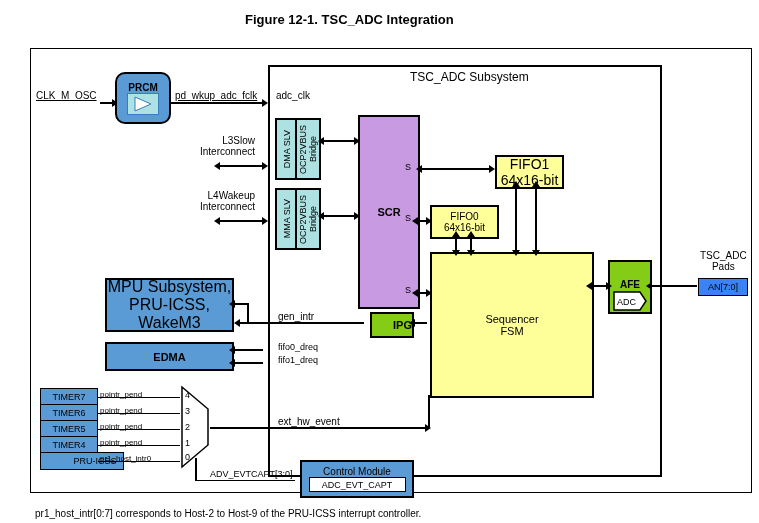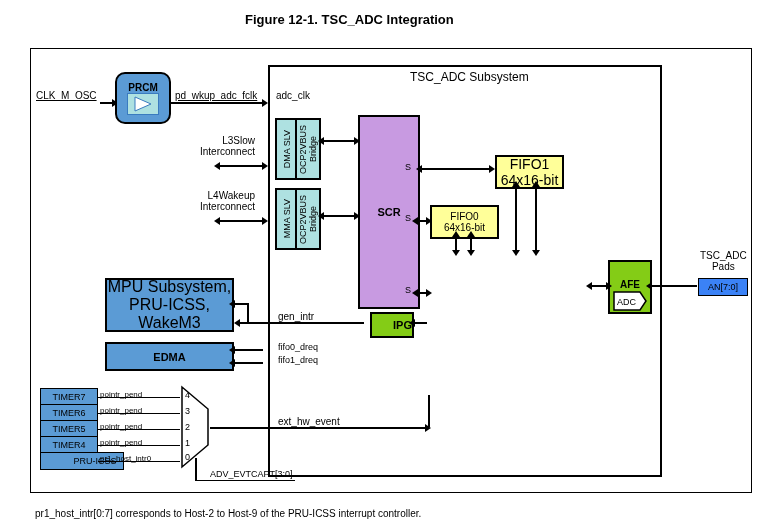--- a/index.html
+++ b/index.html
@@ -94,20 +94,24 @@
   <span>64x16-bit</span>
 </div>
 <div class="arrow arrow-bidi" style="left:412px; top:158px; width:67px;"></div>
 
 <div class="box yellow" style="left:420px; top:195px; width:65px; height:30px; flex-direction:column; font-size:10px;">
   <span>FIFO0</span>
   <span>64x16-bit</span>
 </div>
 <div class="arrow arrow-bidi" style="left:408px; top:210px; width:8px;"></div>
 
+<div class="box yellow" style="left:420px; top:242px; width:160px; height:142px; flex-direction:column;">
+  <span>Sequencer</span>
+  <span>FSM</span>
+</div>
 
 <div class="arrow arrow-bidi" style="left:408px; top:282px; width:8px;"></div>
 
 <div class="vline arrow-u arrow-d" style="left:445px; top:227px; height:13px;"></div>
 <div class="vline arrow-u arrow-d" style="left:460px; top:227px; height:13px;"></div>
 
 <div class="vline arrow-u arrow-d" style="left:505px; top:177px; height:63px;"></div>
 <div class="vline arrow-u arrow-d" style="left:525px; top:177px; height:63px;"></div>
 
 <div class="box orange" style="left:360px; top:302px; width:40px; height:22px;">
@@ -172,20 +176,26 @@
 <div class="lbl" style="left:175px; top:442px; font-size:9px;">0</div>
 
 <div class="arrow arrow-r" style="left:200px; top:417px; width:215px;"></div>
 <div class="lbl" style="left:268px; top:406px;">ext_hw_event</div>
 <div class="vline" style="left:418px; top:385px; height:32px;"></div>
 
 <div class="vline" style="left:185px; top:448px; height:22px;"></div>
 <div class="arrow" style="left:185px; top:470px; width:100px; height:1px;"></div>
 <div class="lbl" style="left:200px; top:459px; font-size:9px;">ADV_EVTCAPT[3:0]</div>
 
+<div class="box blue" style="left:290px; top:450px; width:110px; height:34px; flex-direction:column; font-size:10px; z-index:5;">
+  <span>Control Module</span>
+  <div class="box white" style="position:relative; width:95px; height:13px; border:1px solid #000; font-size:9px;">
+    <span>ADC_EVT_CAPT</span>
+  </div>
+</div>
 
 <div class="box orange" style="left:598px; top:250px; width:40px; height:50px; flex-direction:column;">
   <span class="bold" style="font-size:10px;">AFE</span>
   <svg width="36" height="22">
     <polygon points="2,2 28,2 34,11 28,20 2,20" fill="#fff" stroke="#000" stroke-width="1.5"></polygon>
     <text x="5" y="15" font-size="9" font-family="Arial">ADC</text>
   </svg>
 </div>
 <div class="arrow arrow-bidi" style="left:582px; top:275px; width:14px;"></div>
 <div class="arrow arrow-l" style="left:642px; top:275px; width:45px;"></div>

